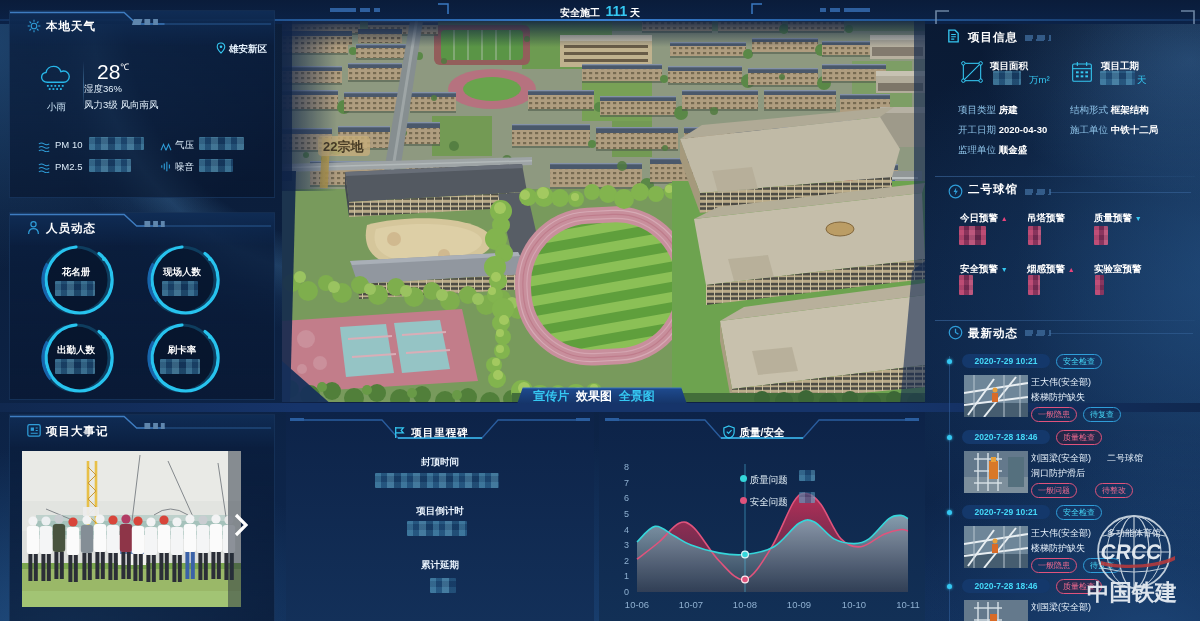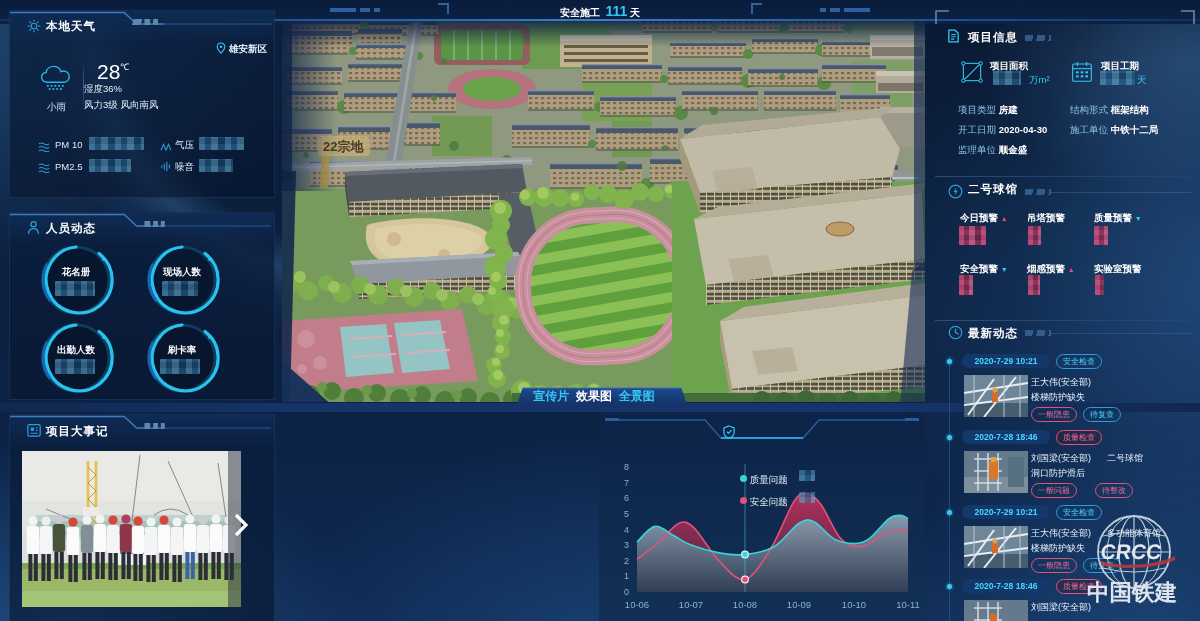--- a/index.html
+++ b/index.html
@@ -1022,37 +1022,67 @@
   </g>
 
   <rect x="206" y="0" width="13" height="156" fill="rgba(35,45,60,.5)"></rect>
  </svg>
 
  <svg class="abs" style="left:224px;top:98px;" width="14" height="24" viewBox="0 0 14 24">
         <path d="M2 2 L12 12 L2 22" stroke="#fff" stroke-width="3.2" fill="none"></path>
       </svg>
 </div>
 
+<div class="abs" id="p-mile" style="left:286px;top:412px;width:308px;height:209px;background:linear-gradient(180deg,#0d2348,#133059);">
+
+ <svg class="abs" style="left:0;top:6px;" width="308" height="26" viewBox="0 0 308 26">
+  <path d="M6 2 L96 2 L112 20 L196 20 L212 2 L302 2" fill="none" stroke="#2a5d9e" stroke-width="1.3"></path>
+  <path d="M112 20 L196 20" stroke="#39b6e8" stroke-width="1.6"></path>
+  <g fill="#2a5d9e">
+          <rect x="4" y="0" width="14" height="3"></rect>
+          <rect x="290" y="0" width="14" height="3"></rect>
+        </g>
+ </svg>
+
+ <svg class="abs" style="left:108px;top:14px;" width="11" height="13" viewBox="0 0 13 15">
+        <path d="M2 1 L2 14 M2 2 L11 2 L8.5 5 L11 8 L2 8" stroke="#35c8f2" stroke-width="1.5" fill="none"></path>
+      </svg>
+
+ <div class="abs" style="left:0;top:14px;width:308px;text-align:center;color:#fff;font-size:10.5px;font-weight:bold;letter-spacing:1px;">项目里程碑</div>
+
+ <div class="abs" style="left:0;top:44px;width:308px;text-align:center;color:#e8f2fc;font-size:9.5px;font-weight:bold;">封顶时间</div>
+
+ <div class="abs mosaic" style="left:89px;top:61px;width:124px;height:15px;"></div>
+
+ <div class="abs" style="left:0;top:93px;width:308px;text-align:center;color:#e8f2fc;font-size:9.5px;font-weight:bold;">项目倒计时</div>
+
+ <div class="abs mosaic" style="left:121px;top:109px;width:60px;height:15px;"></div>
+
+ <div class="abs" style="left:0;top:147px;width:308px;text-align:center;color:#e8f2fc;font-size:9.5px;font-weight:bold;">累计延期</div>
+
+ <div class="abs mosaic" style="left:144px;top:166px;width:26px;height:15px;"></div>
+</div>
 
 <div class="abs" id="p-chart" style="left:599px;top:412px;width:326px;height:209px;background:linear-gradient(180deg,#0d2348,#123056);">
 
  <svg class="abs" style="left:0;top:6px;" width="326" height="26" viewBox="0 0 326 26">
   <path d="M8 2 L106 2 L122 20 L204 20 L220 2 L318 2" fill="none" stroke="#2a5d9e" stroke-width="1.3"></path>
   <path d="M122 20 L204 20" stroke="#39b6e8" stroke-width="1.6"></path>
   <g fill="#2a5d9e">
           <rect x="6" y="0" width="14" height="3"></rect>
           <rect x="306" y="0" width="14" height="3"></rect>
         </g>
  </svg>
 
  <svg class="abs" style="left:124px;top:13px;" width="12" height="14" viewBox="0 0 14 16">
         <path d="M7 1 L13 3.2 L13 8 C13 12 10.5 14.2 7 15.2 C3.5 14.2 1 12 1 8 L1 3.2 Z" fill="none" stroke="#35c8f2" stroke-width="1.4"></path>
         <path d="M4.4 7.6 L6.4 9.6 L10 5.8" stroke="#35c8f2" stroke-width="1.4" fill="none"></path>
       </svg>
 
+ <div class="abs" style="left:0;top:14px;width:326px;text-align:center;color:#fff;font-size:10.5px;font-weight:bold;">质量/安全</div>
 
  <svg class="abs" style="left:0;top:0;" width="326" height="209" viewBox="0 0 326 209">
   <defs>
    <linearGradient id="cyanfill" x1="0" y1="0" x2="0" y2="1">
             <stop offset="0" stop-color="#8da2b2" stop-opacity=".95"></stop>
             <stop offset="1" stop-color="#2e4257" stop-opacity=".88"></stop>
           </linearGradient>
    <linearGradient id="pinkfill" x1="0" y1="0" x2="0" y2="1">
             <stop offset="0" stop-color="#c03058" stop-opacity=".95"></stop>
             <stop offset="1" stop-color="#7e2a48" stop-opacity=".5"></stop>

